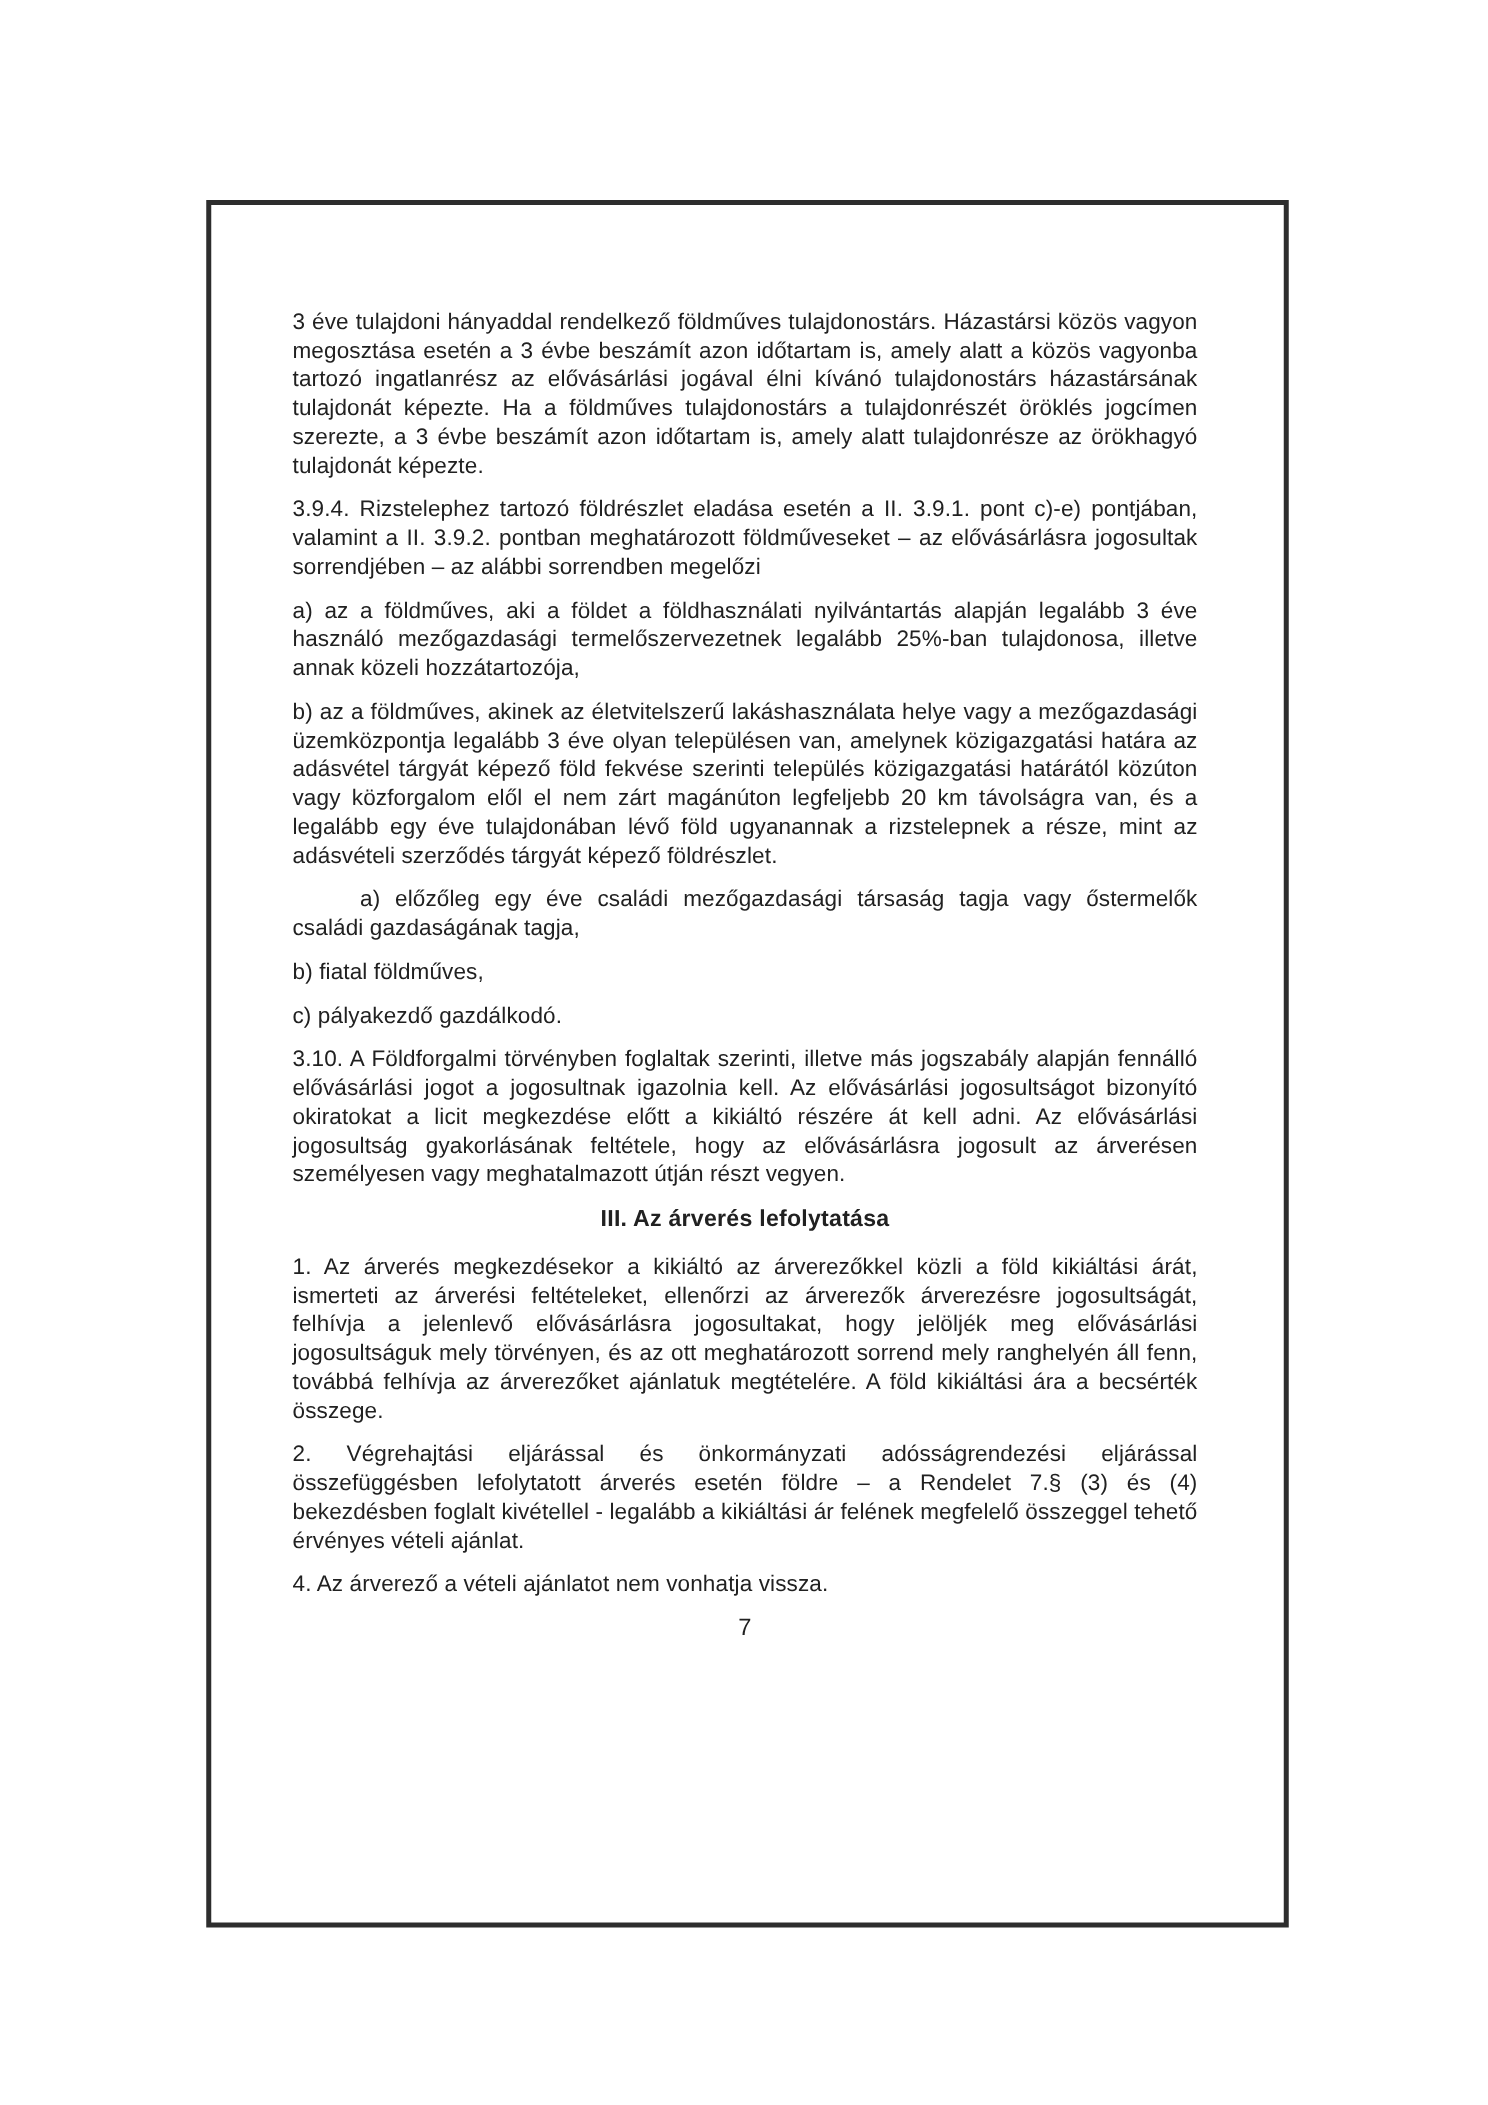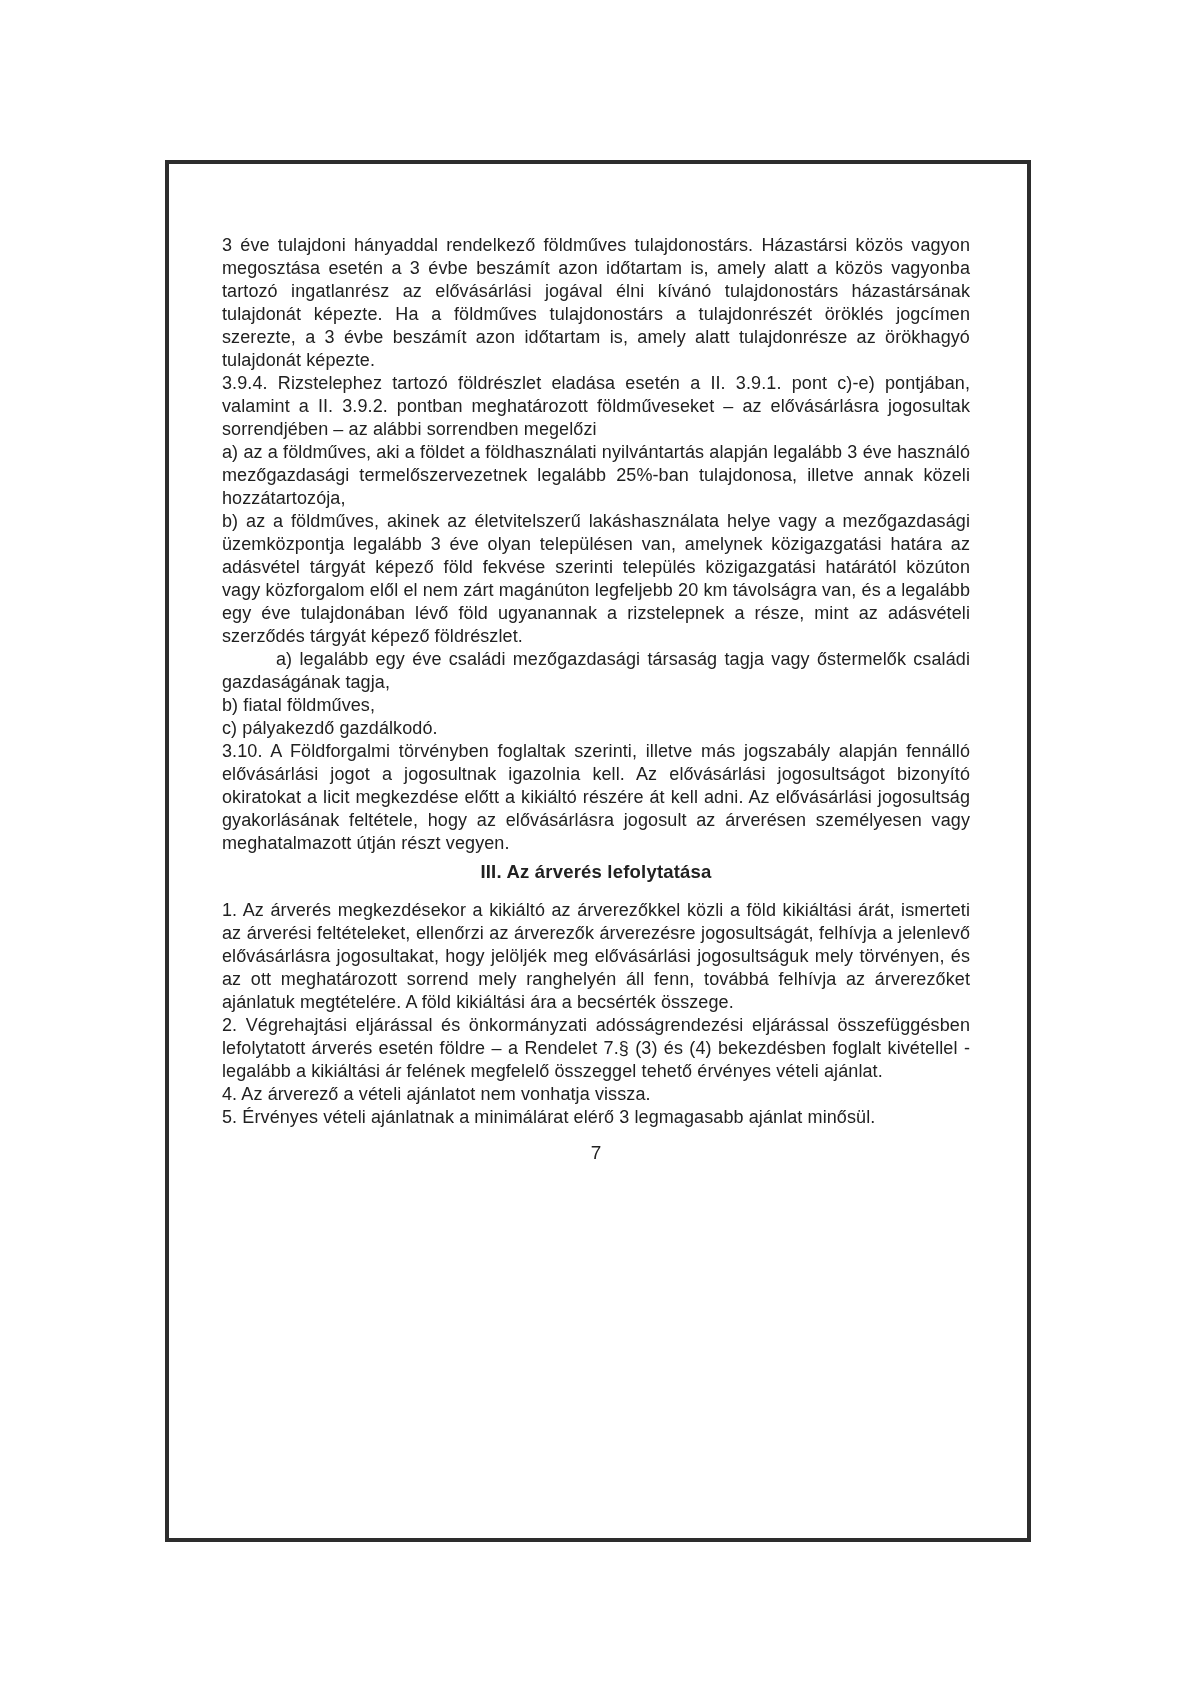--- a/index.html
+++ b/index.html
@@ -29,21 +29,21 @@
     position: absolute;
     left: 53px;
     top: 70px;
     width: 748px;
     font-size: 18px;
     line-height: 23px;
     text-align: justify;
     letter-spacing: 0.1px;
   }
   p.para {
-    margin: 0;
+    margin: 12px;
     padding: 0;
   }
   .gap    { margin-top: 24px; }
   .gap-lg { margin-top: 30px; }
   .sub    { padding-left: 68px; }
   .hang   { padding-left: 14px; text-indent: 54px; }
   b.num   { font-weight: normal; }
   .heading {
     margin: 5px 0 16px 0;
     font-size: 18.5px;
@@ -65,36 +65,35 @@
 
     <p class="para">3 éve tulajdoni hányaddal rendelkező földműves tulajdonostárs. Házastársi közös vagyon megosztása esetén a 3 évbe beszámít azon időtartam is, amely alatt a közös vagyonba tartozó ingatlanrész az elővásárlási jogával élni kívánó tulajdonostárs házastársának tulajdonát képezte. Ha a földműves tulajdonostárs a tulajdonrészét öröklés jogcímen szerezte, a 3 évbe beszámít azon időtartam is, amely alatt tulajdonrésze az örökhagyó tulajdonát képezte.</p>
 
     <p class="para gap">3.9.4. Rizstelephez tartozó földrészlet eladása esetén a II. 3.9.1. pont c)-e) pontjában, valamint a II. 3.9.2. pontban meghatározott földműveseket – az elővásárlásra jogosultak sorrendjében – az alábbi sorrendben megelőzi</p>
 
     <p class="para">a) az a földműves, aki a földet a földhasználati nyilvántartás alapján legalább 3 éve használó mezőgazdasági termelőszervezetnek legalább 25%-ban tulajdonosa, illetve annak közeli hozzátartozója,</p>
 
     <p class="para">b) az a földműves, akinek az életvitelszerű lakáshasználata helye vagy a mezőgazdasági üzemközpontja legalább 3 éve olyan településen van, amelynek közigazgatási határa az adásvétel tárgyát képező föld fekvése szerinti település közigazgatási határától közúton vagy közforgalom elől el nem zárt magánúton legfeljebb 20 km távolságra van, és a legalább egy éve tulajdonában lévő föld ugyanannak a rizstelepnek a része, mint az adásvételi szerződés tárgyát képező földrészlet.</p>
 
 
-    <p class="para hang">a) legalább egy éve családi mezőgazdasági társaság tagja vagy őstermelők családi gazdaságának tagja,</p>
+    <p class="para hang">a) előzőleg egy éve családi mezőgazdasági társaság tagja vagy őstermelők családi gazdaságának tagja,</p>
 
     <p class="para sub">b) fiatal földműves,</p>
 
     <p class="para sub">c) pályakezdő gazdálkodó.</p>
 
     <p class="para gap"><b class="num">3.10.</b> <span>A Földforgalmi törvényben foglaltak szerinti, illetve más jogszabály alapján fennálló elővásárlási jogot a jogosultnak igazolnia kell. Az elővásárlási jogosultságot bizonyító okiratokat a licit megkezdése előtt a kikiáltó részére át kell adni. Az elővásárlási jogosultság gyakorlásának feltétele, hogy az elővásárlásra jogosult az árverésen személyesen vagy meghatalmazott útján részt vegyen.</span></p>
 
 
     <h2 class="heading">III. Az árverés lefolytatása</h2>
 
     <p class="para"><b class="num">1.</b> <span>Az árverés megkezdésekor a kikiáltó az árverezőkkel közli a föld kikiáltási árát, ismerteti az árverési feltételeket, ellenőrzi az árverezők árverezésre jogosultságát, felhívja a jelenlevő elővásárlásra jogosultakat, hogy jelöljék meg elővásárlási jogosultságuk mely törvényen, és az ott meghatározott sorrend mely ranghelyén áll fenn, továbbá felhívja az árverezőket ajánlatuk megtételére. A föld kikiáltási ára a becsérték összege.</span></p>
 
     <p class="para"><b class="num">2.</b> <span>Végrehajtási eljárással és önkormányzati adósságrendezési eljárással összefüggésben lefolytatott árverés esetén földre – a Rendelet 7.§ (3) és (4) bekezdésben foglalt kivétellel - legalább a kikiáltási ár felének megfelelő összeggel tehető érvényes vételi ajánlat.</span></p>
 
 
     <p class="para"><b class="num">4.</b> <span>Az árverező a vételi ajánlatot nem vonhatja vissza.</span></p>
 
-    <p class="para"><b class="num">5.</b> <span>Érvényes vételi ajánlatnak a minimálárat elérő 3 legmagasabb ajánlat minősül.</span></p>
 
     <div class="pagenum">7</div>
 
   </div>
 </div>
 
 </body></html>

